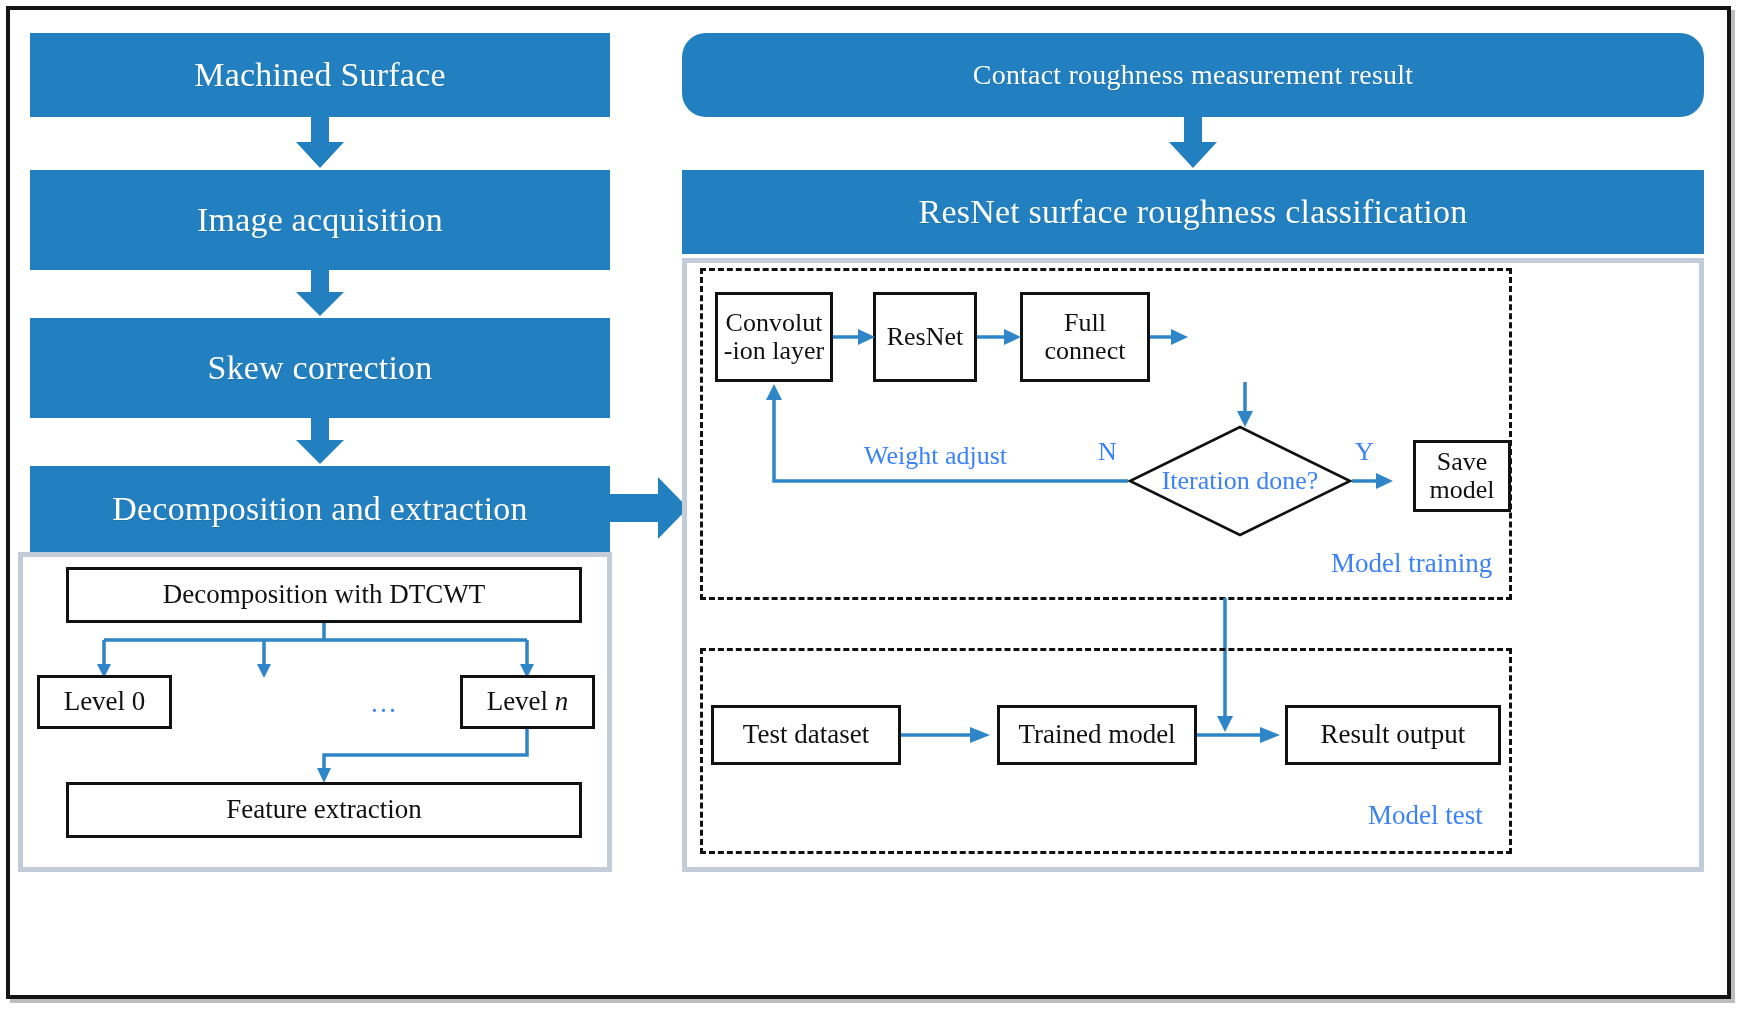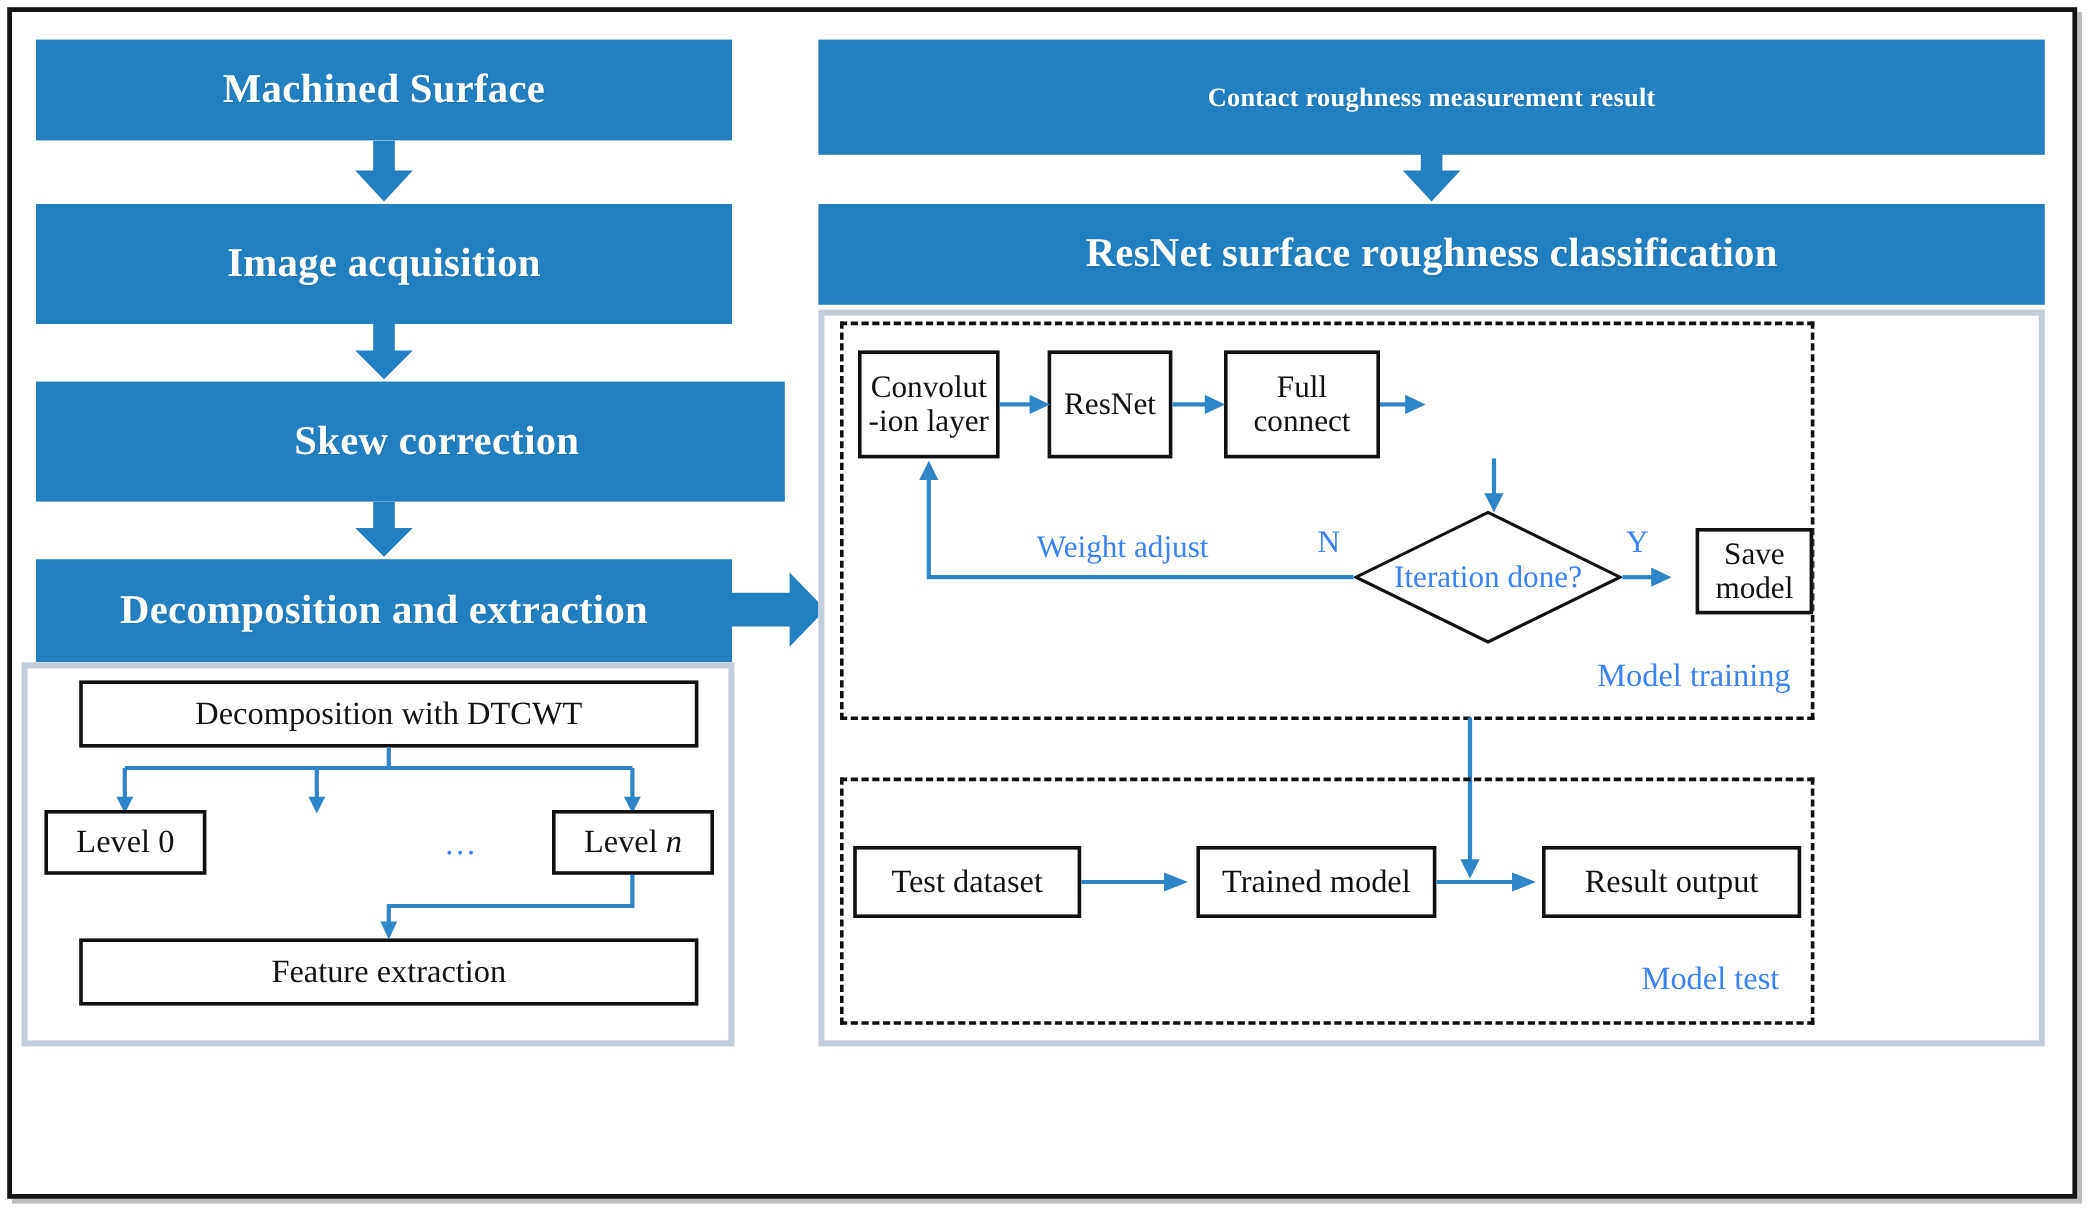--- a/index.html
+++ b/index.html
@@ -35,21 +35,21 @@
     width: 1725px;
     height: 993px;
     background: #bdbdbd;
     z-index: 0;
   }
   
   .blue-box {
     position: absolute;
     background: #2280c0;
     color: #ffffff;
-    font-weight: bold;
+    font-weight: normal;
     display: flex;
     align-items: center;
     justify-content: center;
     text-align: center;
     box-shadow: 0 0 0 2px rgba(255,255,255,0.55);
     letter-spacing: 0.2px;
     text-shadow: 1px 1px 0 rgba(0,0,0,0.10);
   }
   
   .fat-arrow-down {
@@ -123,21 +123,21 @@
   </svg>
 
   <div class="blue-box" style="left:30px; top:170px; width:580px; height:100px; font-size:34px;">
     <span>Image acquisition</span>
   </div>
 
   <svg class="fat-arrow-down" style="left:291px; top:270px;" width="58" height="48" viewBox="0 0 58 48">
     <polygon points="20,0 38,0 38,22 53,22 29,46 5,22 20,22" fill="#2280c0"></polygon>
   </svg>
 
-  <div class="blue-box" style="left:30px; top:318px; width:580px; height:100px; font-size:34px;padding-left:44px;">
+  <div class="blue-box" style="left:30px; top:318px; width:580px; height:100px; font-size:34px;">
     <span>Skew correction</span>
   </div>
 
   <svg class="fat-arrow-down" style="left:291px; top:418px;" width="58" height="48" viewBox="0 0 58 48">
     <polygon points="20,0 38,0 38,22 53,22 29,46 5,22 20,22" fill="#2280c0"></polygon>
   </svg>
 
   <div class="blue-box" style="left:30px; top:466px; width:580px; height:86px; font-size:34px;">
     <span>Decomposition and extraction</span>
   </div>
@@ -181,21 +181,21 @@
   </div>
 
   <div class="node" style="left:460px; top:675px; width:135px; height:54px; font-size:27px;">
     <span>Level&nbsp;<i class="italic-n">n</i></span>
   </div>
 
   <div class="node" style="left:66px; top:782px; width:516px; height:56px; font-size:27px;">
     <span>Feature extraction</span>
   </div>
 
-  <div class="blue-box" style="left:682px; top:33px; width:1022px; height:96px; font-size:22px;">
+  <div class="blue-box" style="left:682px; top:33px; width:1022px; height:84px; font-size:28px;border-radius:24px;">
     <span>Contact roughness measurement result</span>
   </div>
 
   <svg class="fat-arrow-down" style="left:1164px; top:117px;" width="58" height="53" viewBox="0 0 58 53">
     <polygon points="20,0 38,0 38,25 53,25 29,51 5,25 20,25" fill="#2280c0"></polygon>
   </svg>
 
   <div class="blue-box" style="left:682px; top:170px; width:1022px; height:84px; font-size:34px;">
     <span>ResNet surface roughness classification</span>
   </div>

